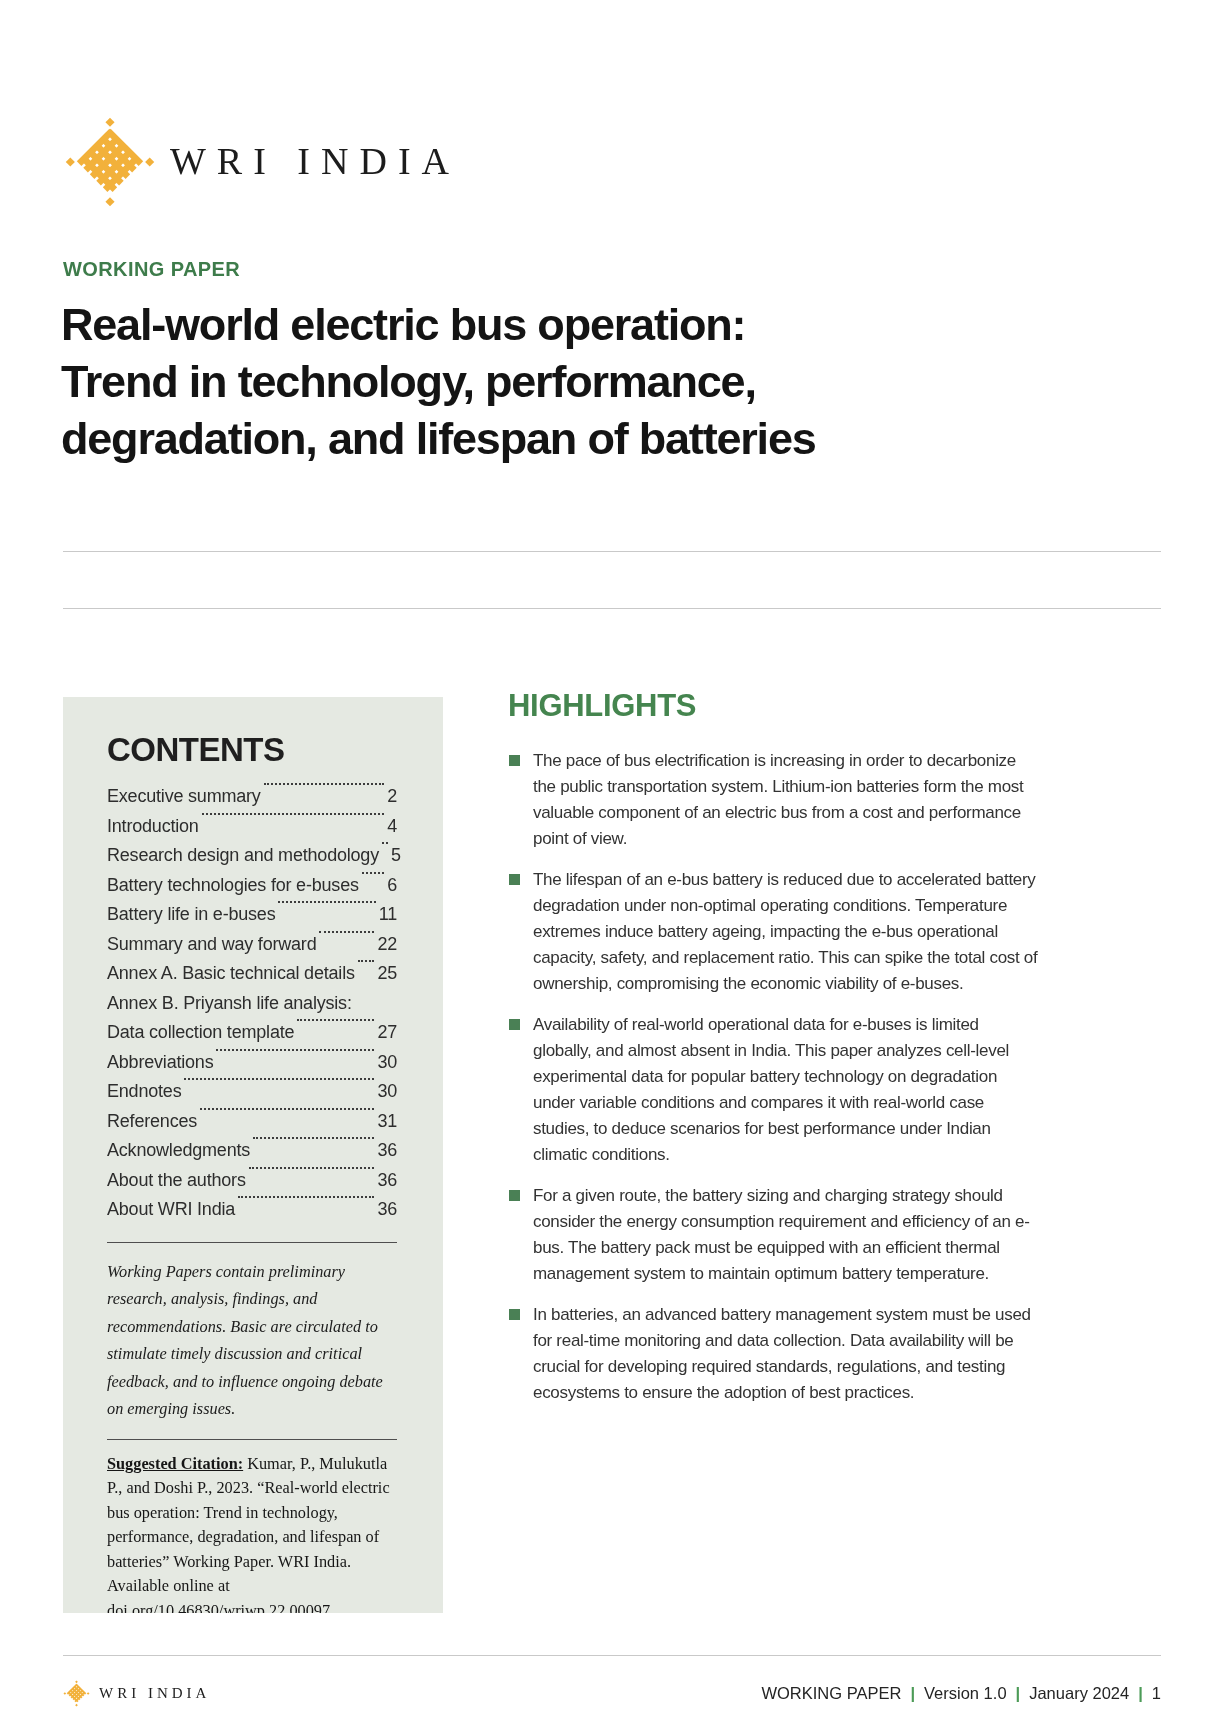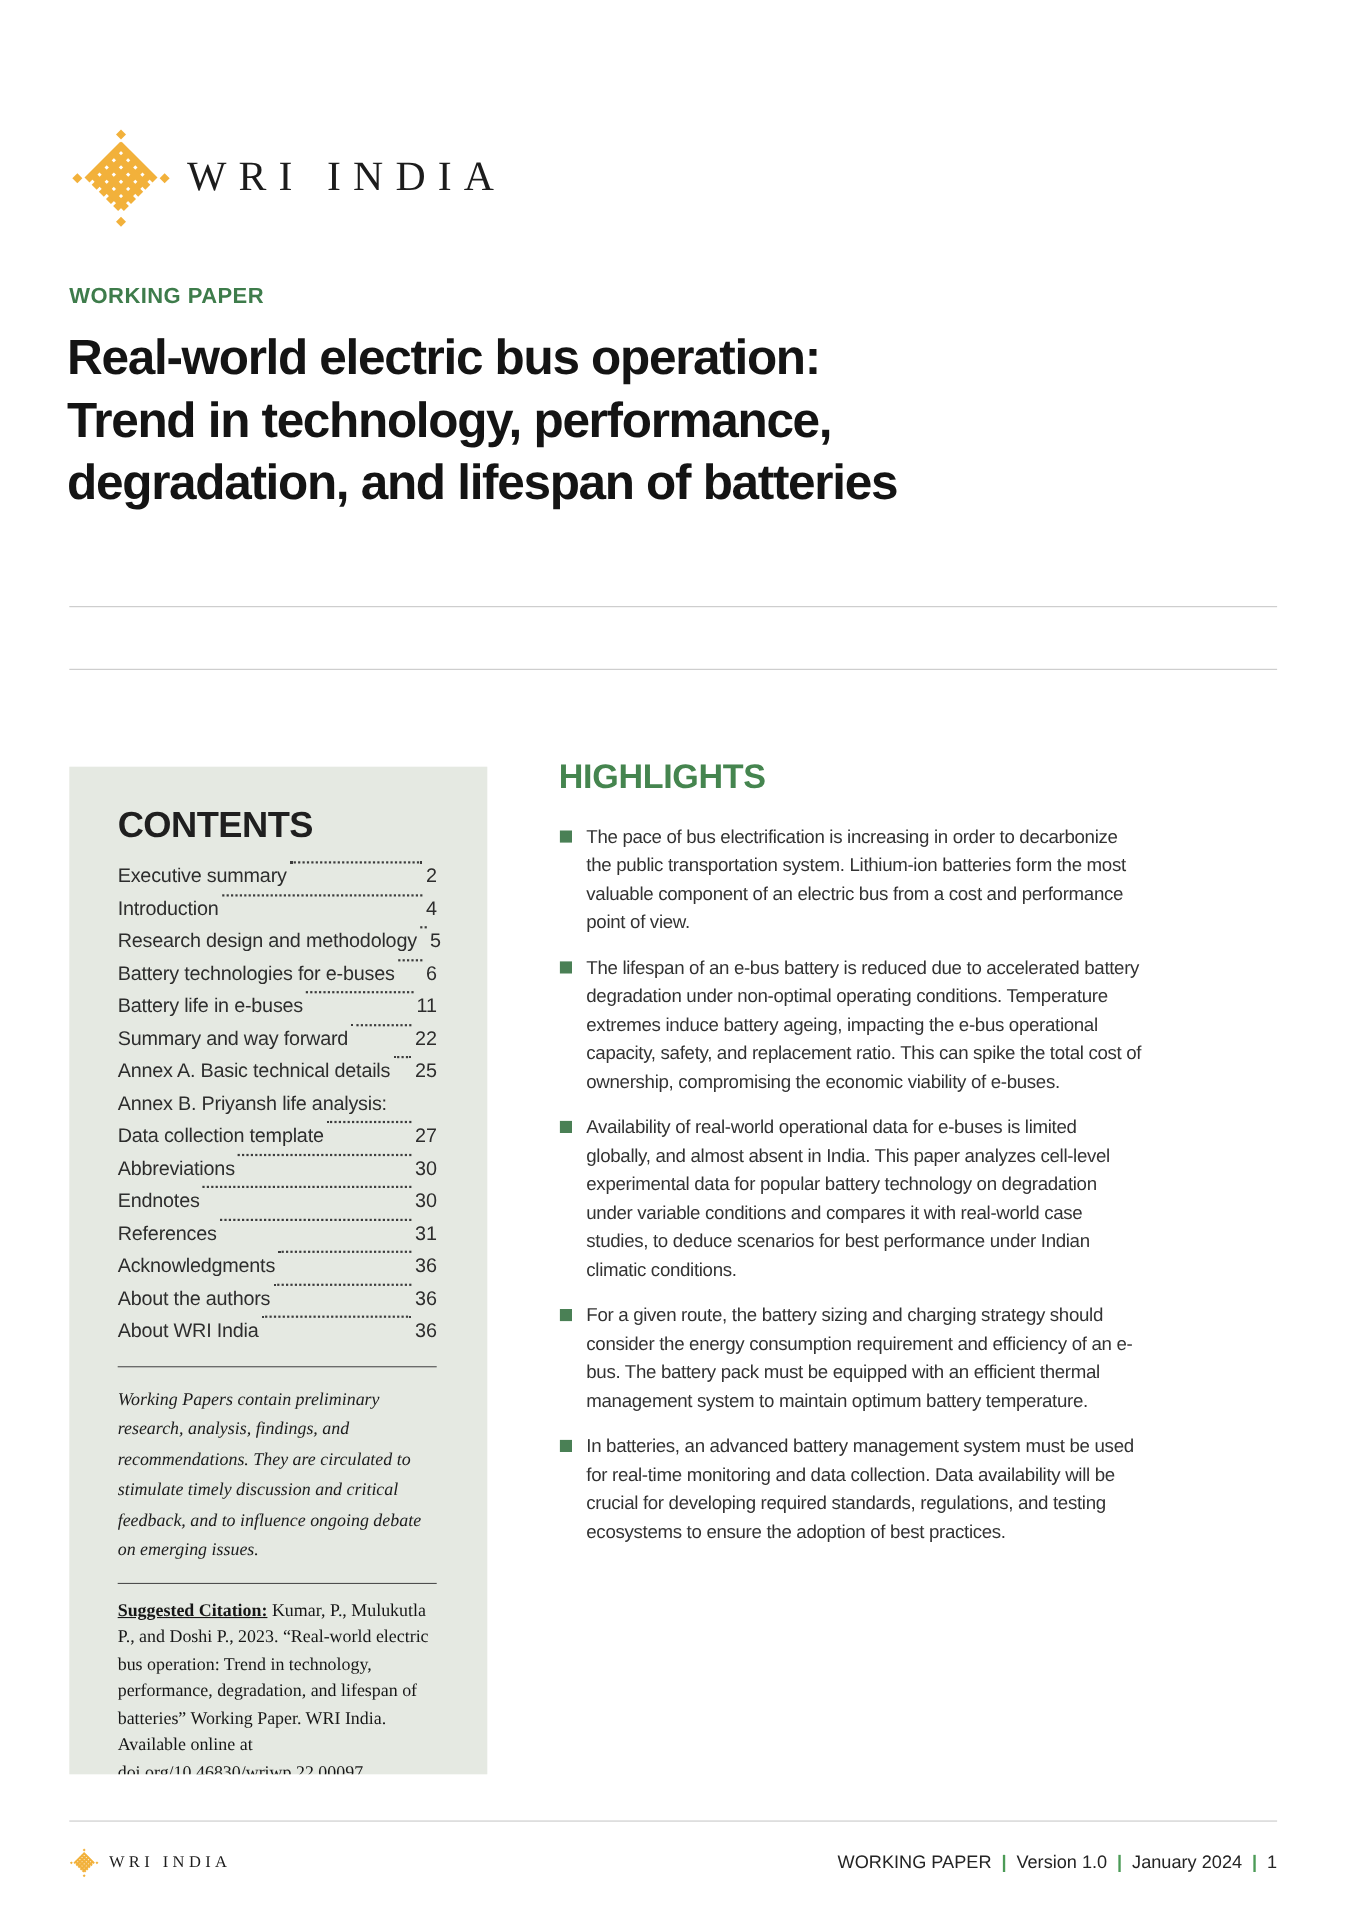--- a/index.html
+++ b/index.html
@@ -189,21 +189,21 @@
           <span class="toc-dots"></span>
           <span class="toc-page">36</span>
         </div>
         <div class="toc-row">
           <span class="toc-label">About WRI India</span>
           <span class="toc-dots"></span>
           <span class="toc-page">36</span>
         </div>
       </div>
     <hr class="box-rule">
-    <p class="box-note">Working Papers contain preliminary research, analysis, findings, and recommendations. They are circulated to stimulate timely discussion and critical feedback, and to influence ongoing debate on emerging issues.</p>
+    <p class="box-note">Working Papers contain preliminary research, analysis, findings, and recommendations. Basic are circulated to stimulate timely discussion and critical feedback, and to influence ongoing debate on emerging issues.</p>
     <hr class="box-rule">
     <p class="citation"><b>Suggested Citation:</b><span> Kumar, P., Mulukutla P., and Doshi P., 2023. “Real-world electric bus operation: Trend in technology, performance, degradation, and lifespan of batteries” Working Paper. WRI India. Available online at doi.org/10.46830/wriwp.22.00097</span></p>
   </div>
 
   <div class="highlights">
     <h2 class="hl-h">HIGHLIGHTS</h2>
     <ul class="hl-list">
         <li class="hl-item"><span class="bullet-sq"></span><span>The pace of bus electrification is increasing in order to decarbonize the public transportation system. Lithium-ion batteries form the most valu­able component of an electric bus from a cost and performance point of view.</span></li>
         <li class="hl-item"><span class="bullet-sq"></span><span>The lifespan of an e-bus battery is reduced due to accelerated battery degradation under non-optimal operating conditions. Temperature extremes induce battery ageing, impacting the e-bus operational capacity, safety, and replacement ratio. This can spike the total cost of ownership, compromising the economic viability of e-buses.</span></li>
         <li class="hl-item"><span class="bullet-sq"></span><span>Availability of real-world operational data for e-buses is limited globally, and almost absent in India. This paper analyzes cell-level experimental data for popular battery technology on degradation under variable conditions and compares it with real-world case studies, to deduce scenarios for best performance under Indian climatic conditions.</span></li>

